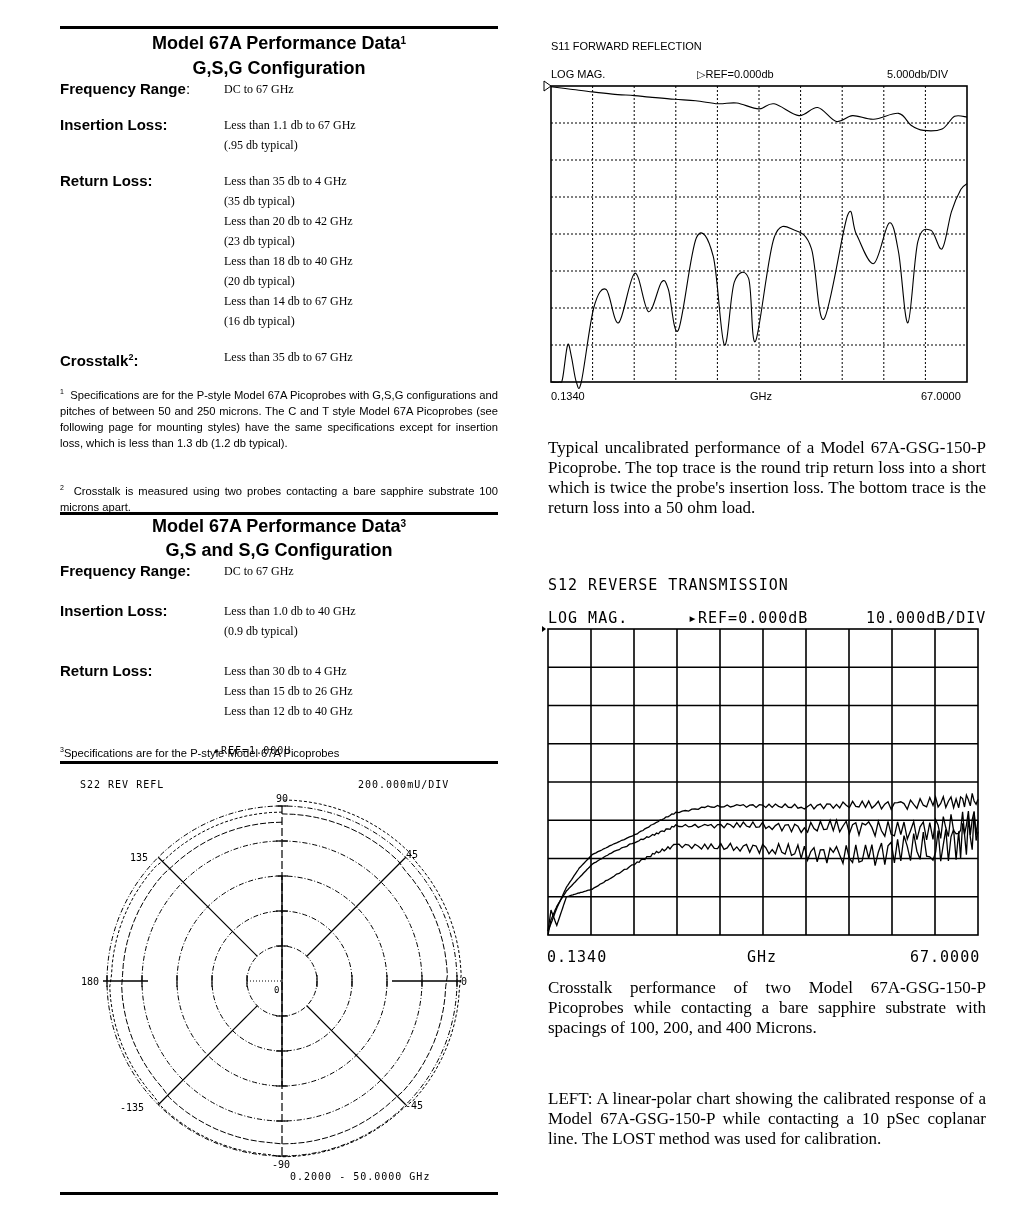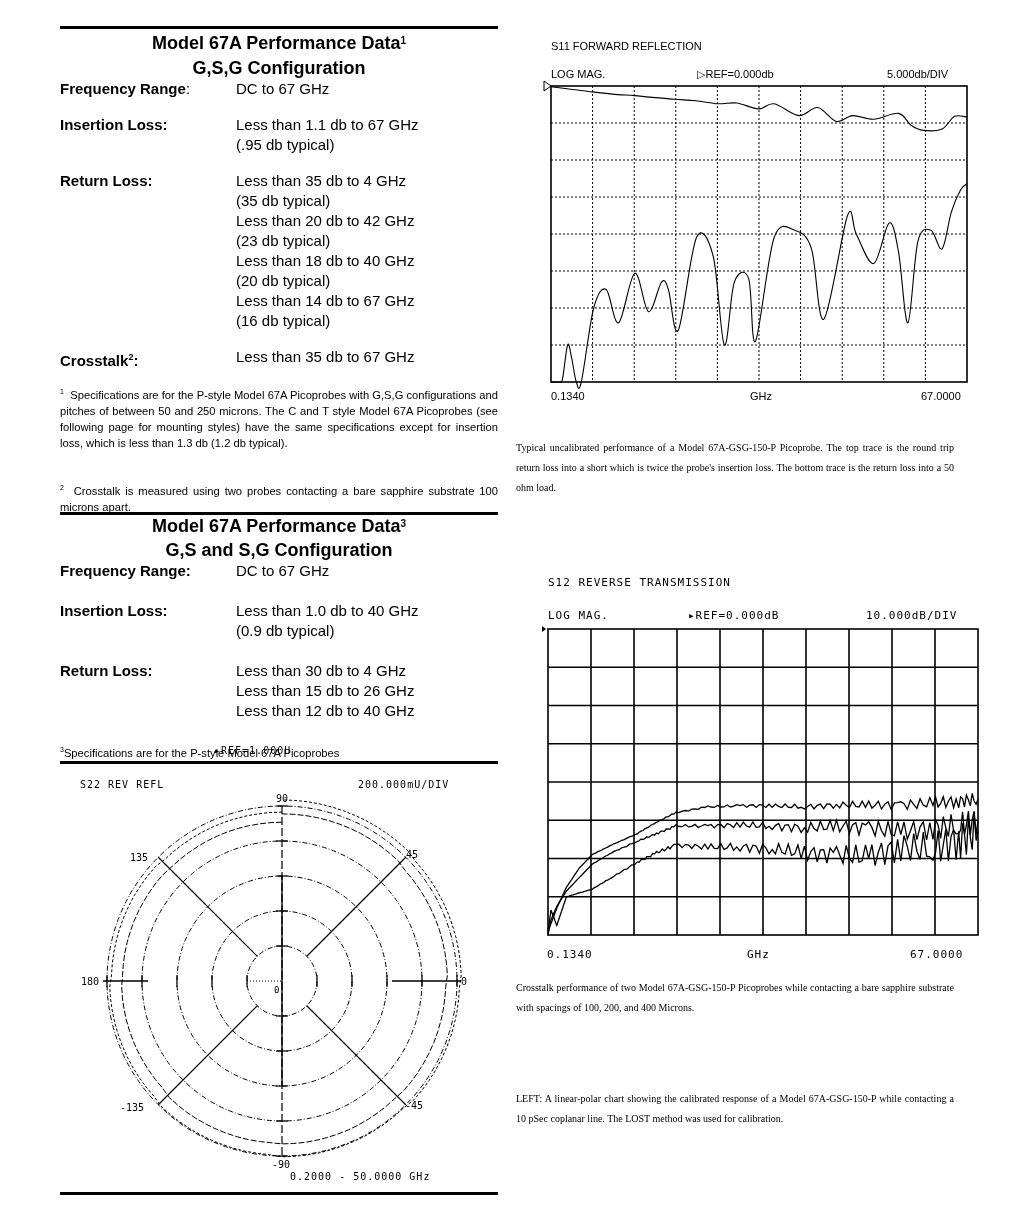--- a/index.html
+++ b/index.html
@@ -2,26 +2,26 @@
 <html><head>
 <meta charset="utf-8">
 <style>
   html, body { margin:0; padding:0; background:#ffffff; }
   body { width:1020px; height:1208px; position:relative; overflow:hidden; color:#000; }
   .rule { position:absolute; left:60px; width:438px; height:3px; background:#000; }
   .h1 { position:absolute; left:60px; width:438px; text-align:center; font-family:"Liberation Sans", sans-serif; font-weight:bold; font-size:18px; line-height:24px; }
   .h1 sup { font-size:10px; vertical-align:top; position:relative; top:-2px; }
   .lbl { position:absolute; left:60px; font-family:"Liberation Sans", sans-serif; font-weight:bold; font-size:15px; line-height:20px; }
   .lbl sup { font-size:9px; }
-  .val { position:absolute; left:236px; font-family:Liberation Sans, sans-serif; font-size:15px; line-height:20px; }
+  .val { position:absolute; left:224px; font-family:Liberation Serif, serif; font-size:12px; line-height:20px; }
   .fn { position:absolute; left:60px; width:438px; font-family:"Liberation Sans", sans-serif; font-size:11.2px; line-height:16px; text-align:justify; }
   .fn sup { font-size:7px; }
-  .cap { position:absolute; left:516px; width:438px; font-family:"Liberation Serif", serif; font-size:10px; line-height:20px; text-align:justify; }
+  .cap { position:absolute; left:548px; width:438px; font-family:"Liberation Serif", serif; font-size:17px; line-height:20px; text-align:justify; }
   .chart-txt { position:absolute; font-family:"Liberation Sans", sans-serif; font-size:11px; }
-  .mono-txt { position:absolute; font-family:"DejaVu Sans Mono", monospace; font-size:11px; letter-spacing:1px; }
+  .mono-txt { position:absolute; font-family:"DejaVu Sans Mono", monospace; font-size:15px; letter-spacing:1px; }
   svg { position:absolute; left:0; top:0; overflow:visible; }
 </style>
 </head>
 <body>
 
 <div class="rule" style="top:26px;"></div>
 
 <div class="h1" style="top:31px;"><span>Model 67A Performance Data</span><sup>1</sup></div>
 <div class="h1" style="top:56px;">G,S,G Configuration</div>
 

